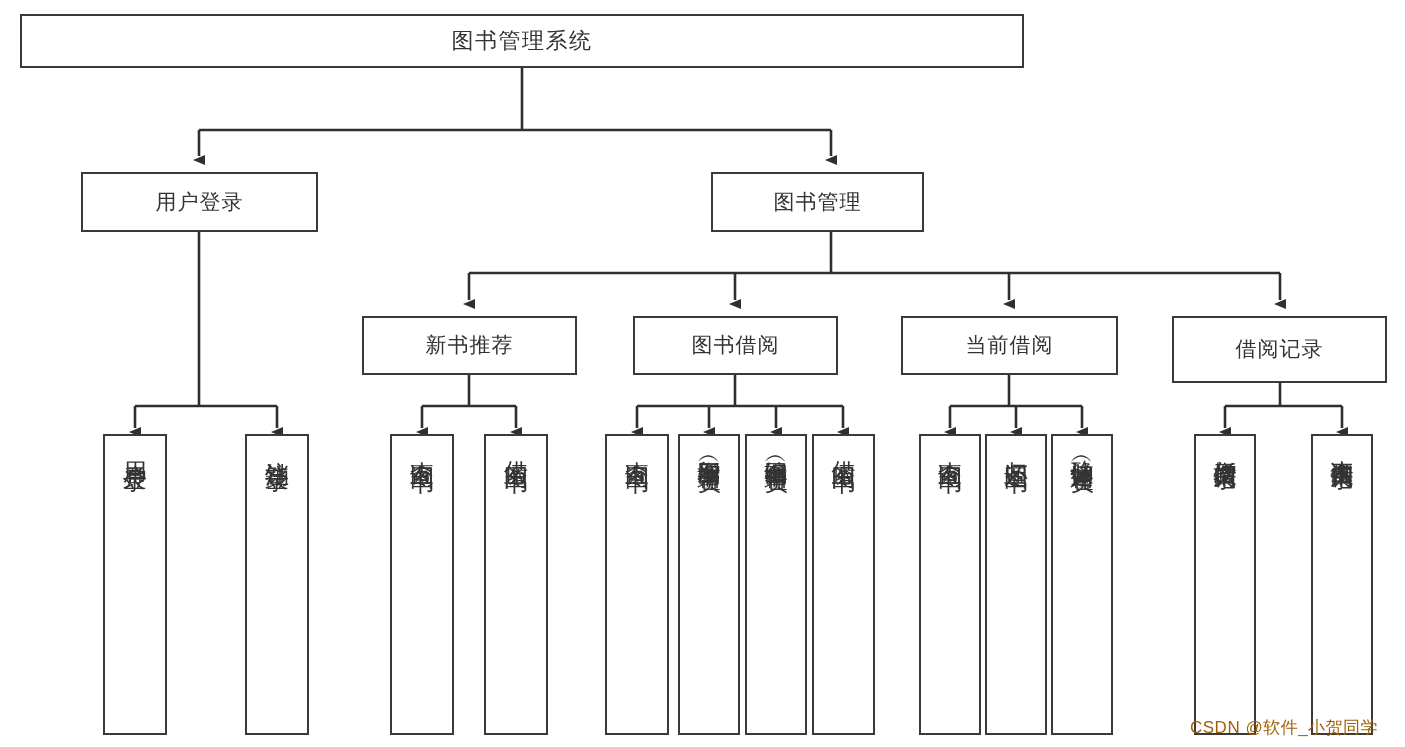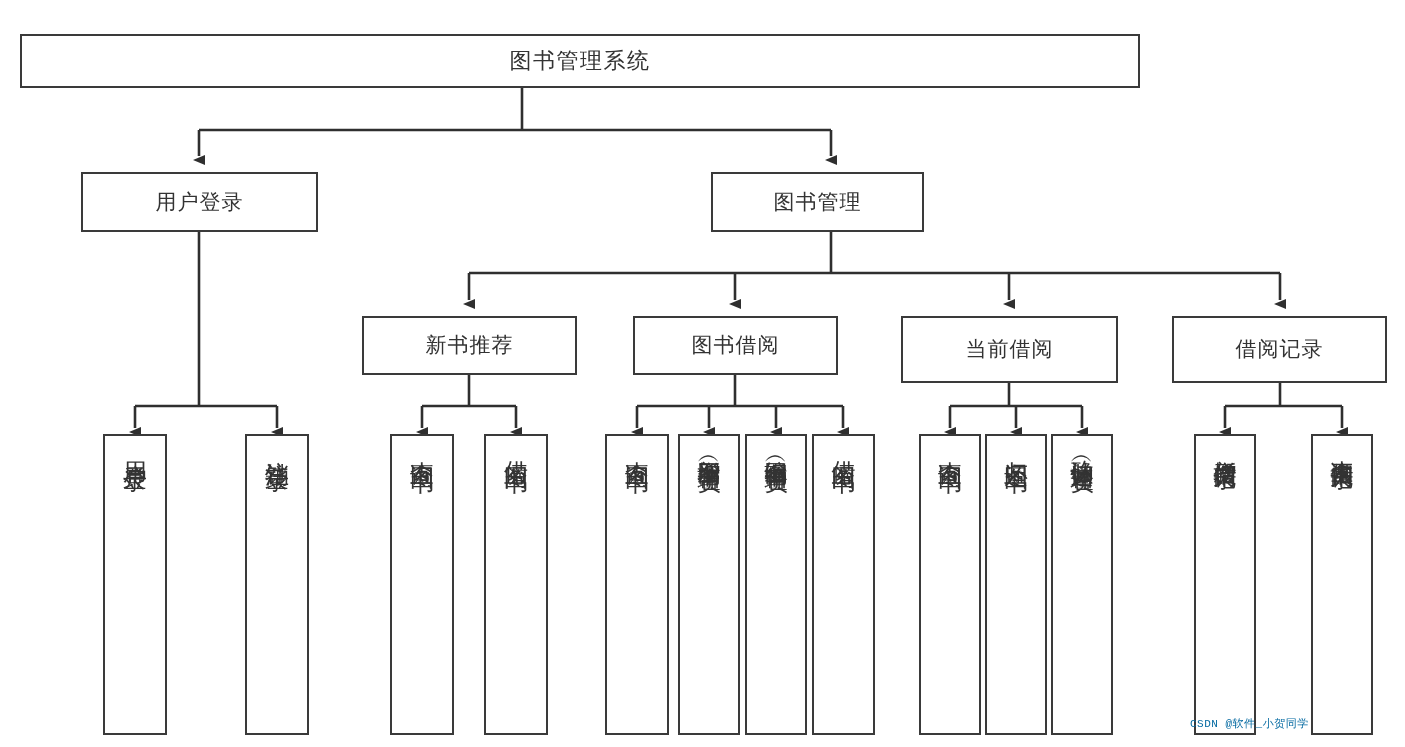--- a/index.html
+++ b/index.html
@@ -64,25 +64,25 @@
     letter-spacing: 3px;
     line-height: 1;
     white-space: nowrap;
   }
   .node.v.tall .lbl {
     font-size: 23px;
     letter-spacing: 1.5px;
   }
   .watermark {
     position: absolute;
-    color: #0369a1;
-    font-size: 11px;
+    color: #a16207;
+    font-size: 17px;
     white-space: nowrap;
     letter-spacing: 0.5px;
-    font-family: Liberation Mono, monospace;
+    font-family: Liberation Sans, sans-serif;
   }
 </style>
 </head>
 <body>
 
 <div id="canvas">
 
   <svg class="wires" viewBox="0 0 1405 747" xmlns="http://www.w3.org/2000/svg">
     <defs>
       <marker id="arrow" markerWidth="10" markerHeight="12" refX="1" refY="6" orient="auto" markerUnits="userSpaceOnUse">
@@ -126,38 +126,38 @@
       <path d="M1016,406 L1016,428" marker-end="url(#arrow)"></path>
       <path d="M1082,406 L1082,428" marker-end="url(#arrow)"></path>
 
       <path d="M1280,375 L1280,406"></path>
       <path d="M1225,406 L1342,406"></path>
       <path d="M1225,406 L1225,428" marker-end="url(#arrow)"></path>
       <path d="M1342,406 L1342,428" marker-end="url(#arrow)"></path>
     </g>
   </svg>
 
-  <div class="node h root" style="left:20px; top:14px; width:1120px; height:54px;margin-top:20px;">
+  <div class="node h root" style="left:20px; top:14px; width:1004px; height:54px;">
     <span class="lbl">图书管理系统</span>
   </div>
 
   <div class="node h" style="left:81px; top:172px; width:237px; height:60px;">
     <span class="lbl">用户登录</span>
   </div>
   <div class="node h" style="left:711px; top:172px; width:213px; height:60px;">
     <span class="lbl">图书管理</span>
   </div>
 
   <div class="node h" style="left:633px; top:316px; width:205px; height:59px;">
     <span class="lbl">图书借阅</span>
   </div>
   <div class="node h" style="left:362px; top:316px; width:215px; height:59px;">
     <span class="lbl">新书推荐</span>
   </div>
-  <div class="node h" style="left:901px; top:316px; width:217px; height:67px;">
+  <div class="node h" style="left:901px; top:316px; width:217px; height:59px;">
     <span class="lbl">当前借阅</span>
   </div>
   <div class="node h" style="left:1172px; top:316px; width:215px; height:67px;">
     <span class="lbl">借阅记录</span>
   </div>
 
   <div class="node v" style="left:103px; top:434px; width:64px; height:301px;">
     <span class="lbl">用户登录</span>
   </div>
   <div class="node v" style="left:245px; top:434px; width:64px; height:301px;">

